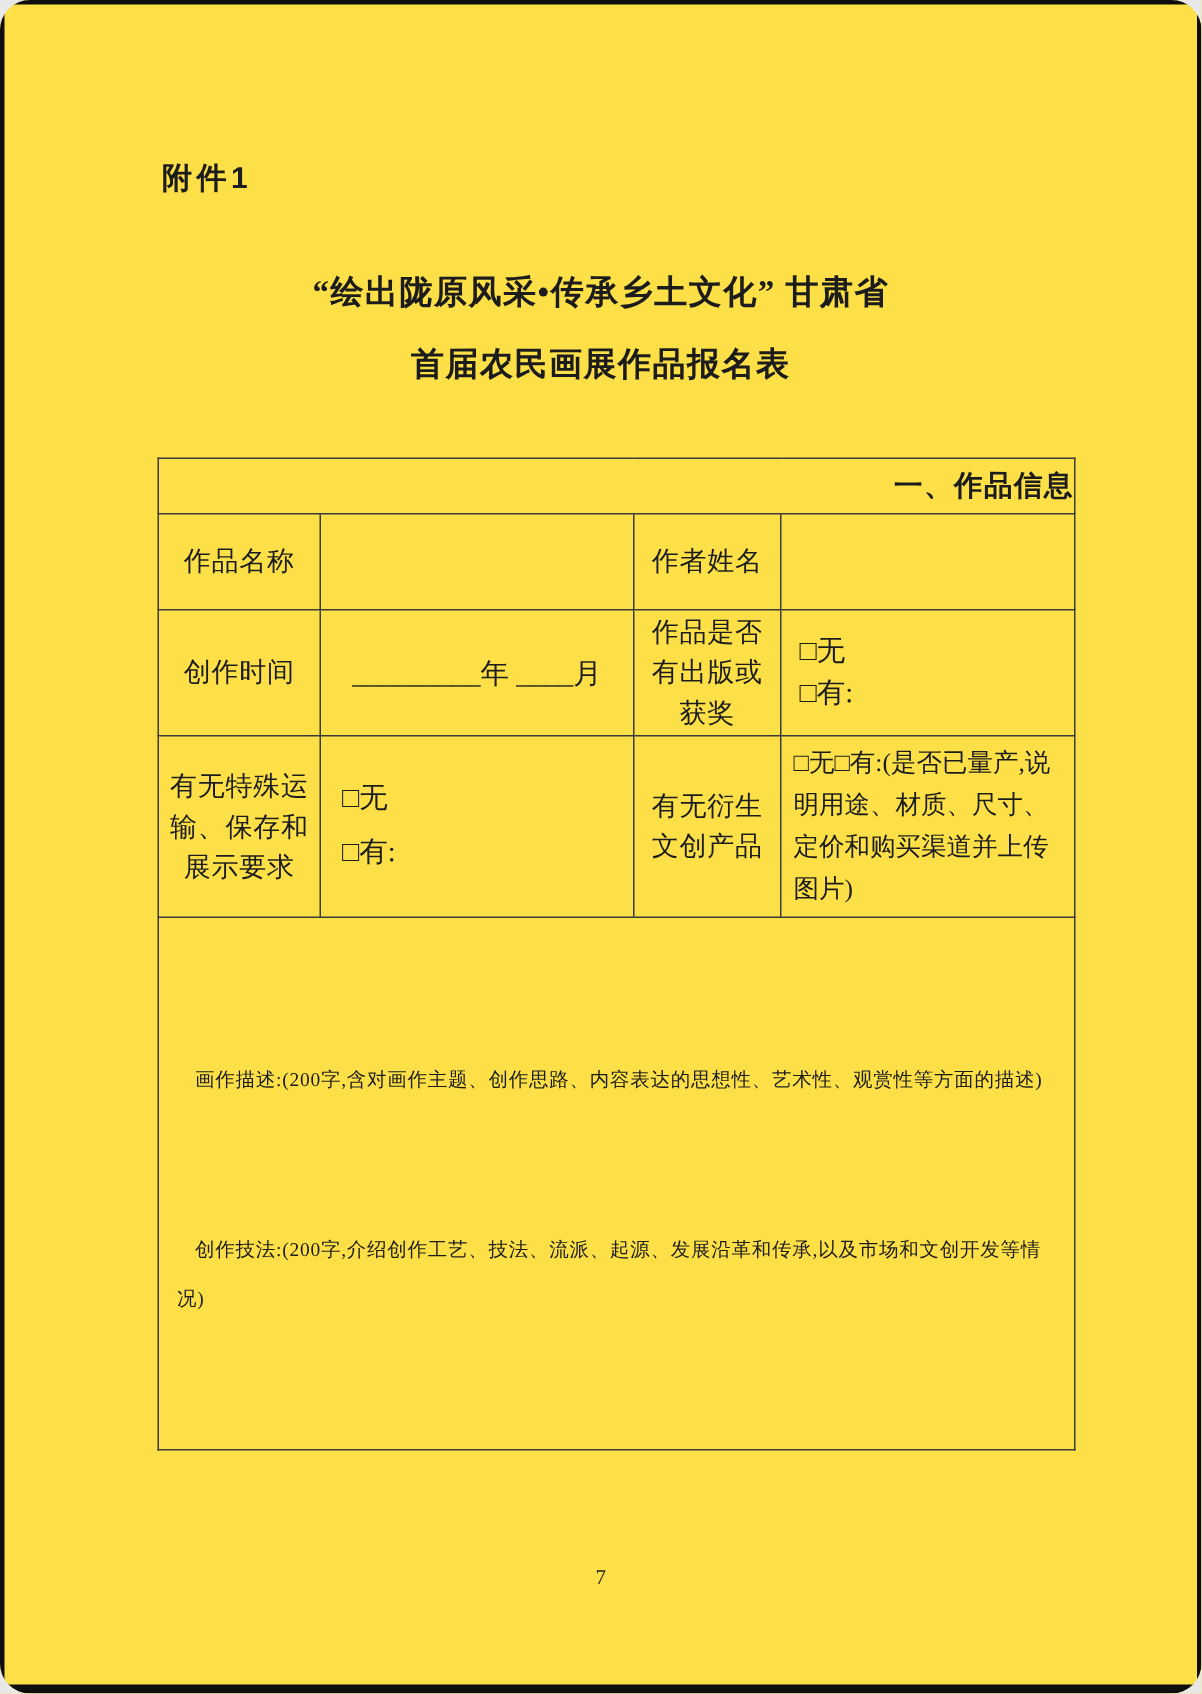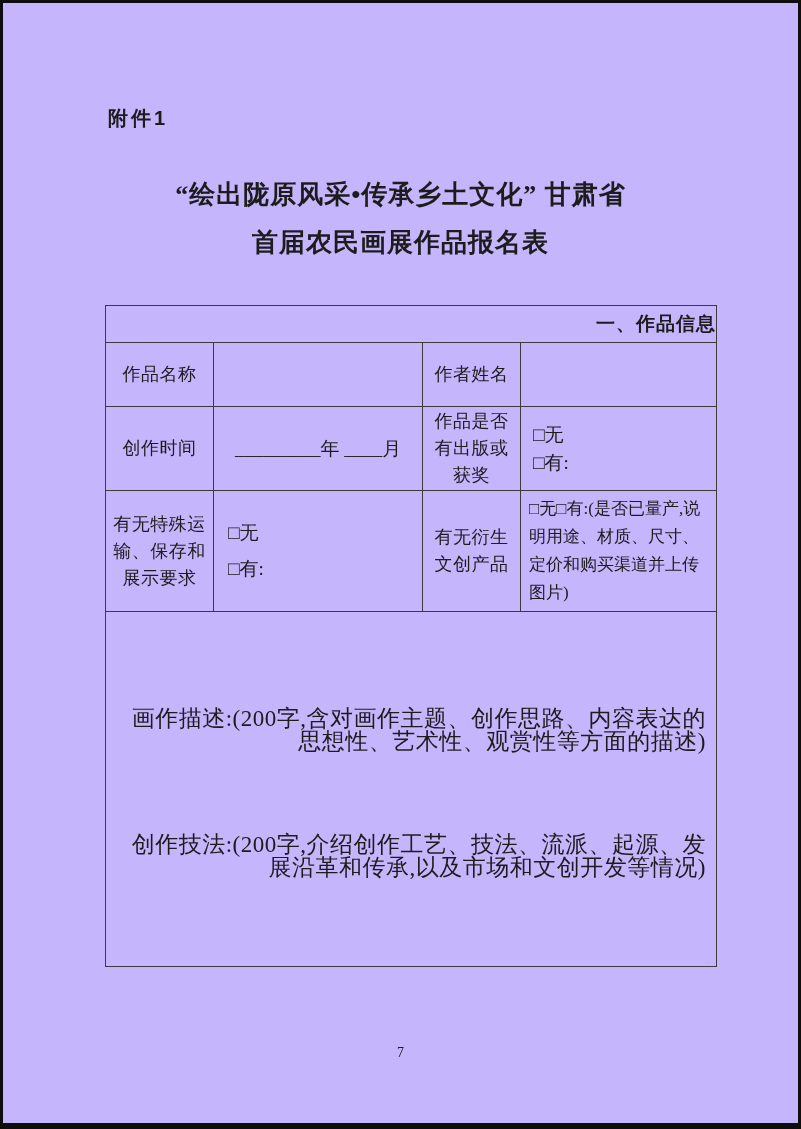--- a/index.html
+++ b/index.html
@@ -4,22 +4,23 @@
 <style>
   * { margin: 0; padding: 0; box-sizing: border-box; }
   html, body { background: #e8e8e8; }
   body { font-family: "Liberation Serif", "DejaVu Serif", serif; color: #1c1c1c; }
 
   .sheet {
     position: relative;
     width: 801px;
     height: 1129px;
     margin: 0 auto;
-    background: #c4b5fd;
+    background: #fde047;
     overflow: hidden;
+    border-radius: 20px;
   }
 
   
   .edge { position: absolute; background: #0e0e0e; }
   .edge-top    { left: 0; top: 0; width: 801px; height: 3px; }
   .edge-left   { left: 0; top: 0; width: 3px; height: 1129px; }
   .edge-right  { right: 0; top: 0; width: 3px; height: 1129px; }
   .edge-bottom { left: 0; bottom: 0; width: 801px; height: 6px; }
 
   .attachment {
@@ -29,21 +30,21 @@
     font-weight: bold;
     font-size: 20px;
     letter-spacing: 3px;
   }
 
   .title-block {
     position: absolute;
     left: 0; top: 171px; width: 801px;
     text-align: center;
     font-weight: bold;
-    font-size: 26px;
+    font-size: 22px;
     line-height: 48px;
     letter-spacing: 1px;
   }
 
   table.info {
     position: absolute;
     left: 105px; top: 305px;
     width: 611px;
     border-collapse: collapse;
     table-layout: fixed;
@@ -69,21 +70,21 @@
   .opt-line { line-height: 28px; }
   td.options-wide { padding-left: 14px; font-size: 19px; }
   td.options-wide .opt-line { line-height: 36px; }
   td.long-text {
     padding: 4px 7px 4px 8px;
     font-size: 17px;
     line-height: 28px;
     vertical-align: middle;
   }
   td.desc-cell { vertical-align: top; padding: 7px 10px 0 12px; }
-  .desc-para { font-size: 23px; line-height: 23px; text-indent: 12px; letter-spacing: 0.5px; text-align: right; }
+  .desc-para { font-size: 13px; line-height: 33px; text-indent: 12px; letter-spacing: 0.5px; }
   .desc-para.second { margin-top: 80px; }
 
   .page-number {
     position: absolute;
     left: 0; top: 1045px; width: 801px;
     text-align: center;
     font-size: 14px;
   }
 </style>
 </head>

